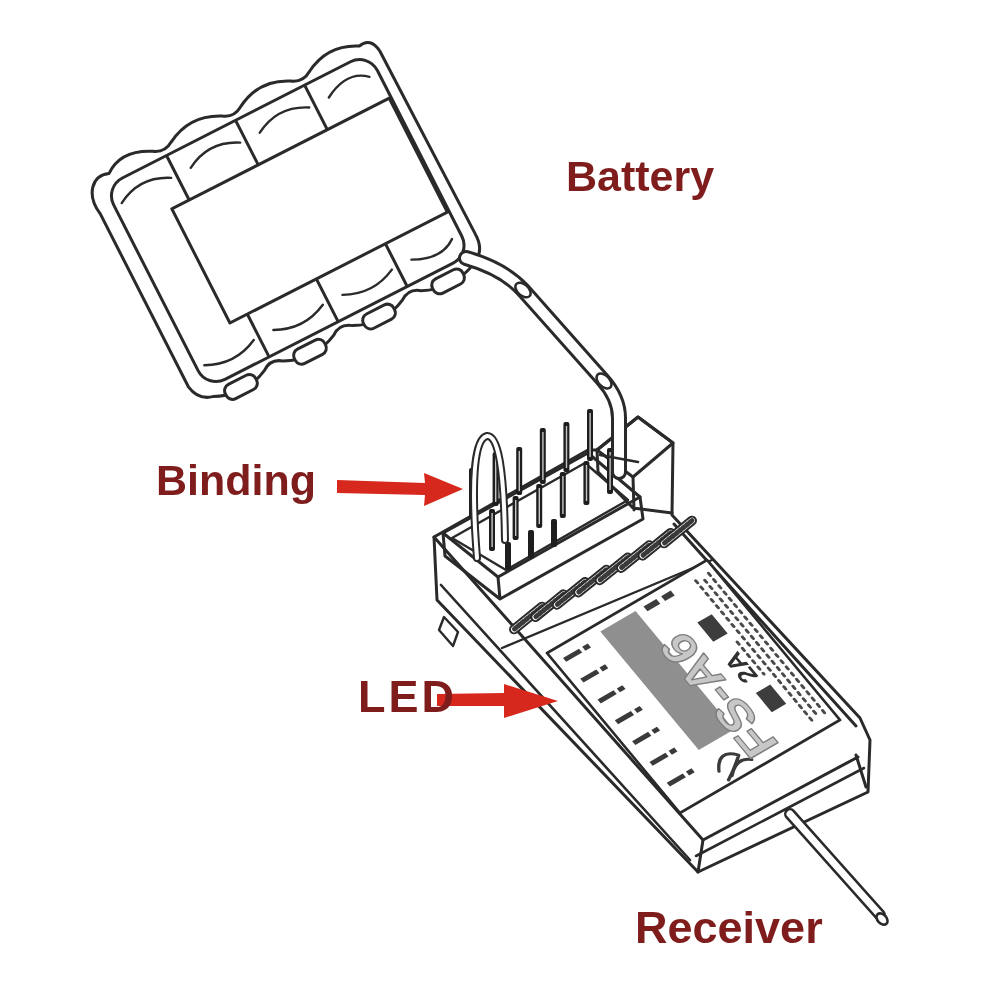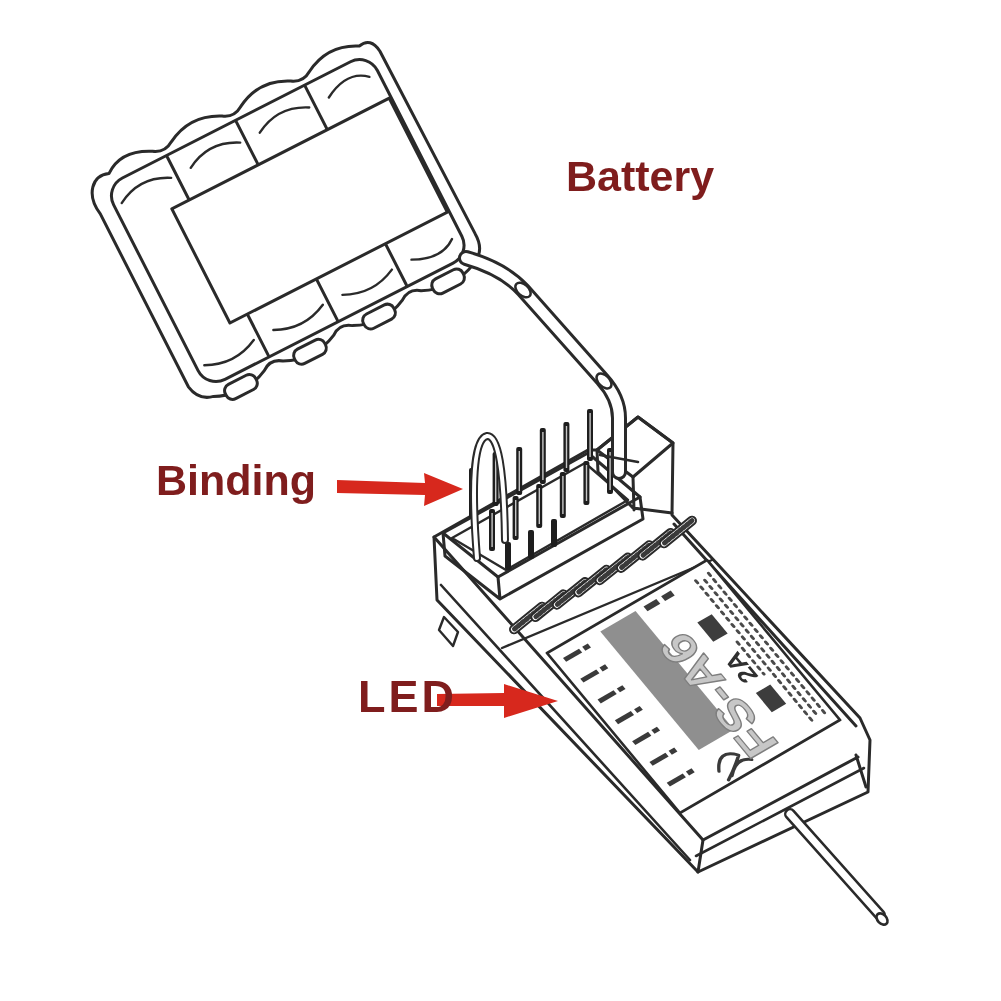--- a/index.html
+++ b/index.html
@@ -225,14 +225,15 @@
     <g stroke="none" fill="#d7281d">
       <polygon points="337,480 425,483 424,473 463,489 424,506 425,495 337,493"></polygon>
       <polygon points="437,694 504,693 504,684 558,701 504,718 504,706 437,706"></polygon>
     </g>
   </g>
 </svg>
 
 <div class="diagram-label lbl-battery">Battery</div>
 <div class="diagram-label lbl-binding">Binding</div>
 <div class="diagram-label lbl-led">LED</div>
+<div class="diagram-label lbl-receiver">Receiver</div>
 
 </div>
 
 </body></html>

